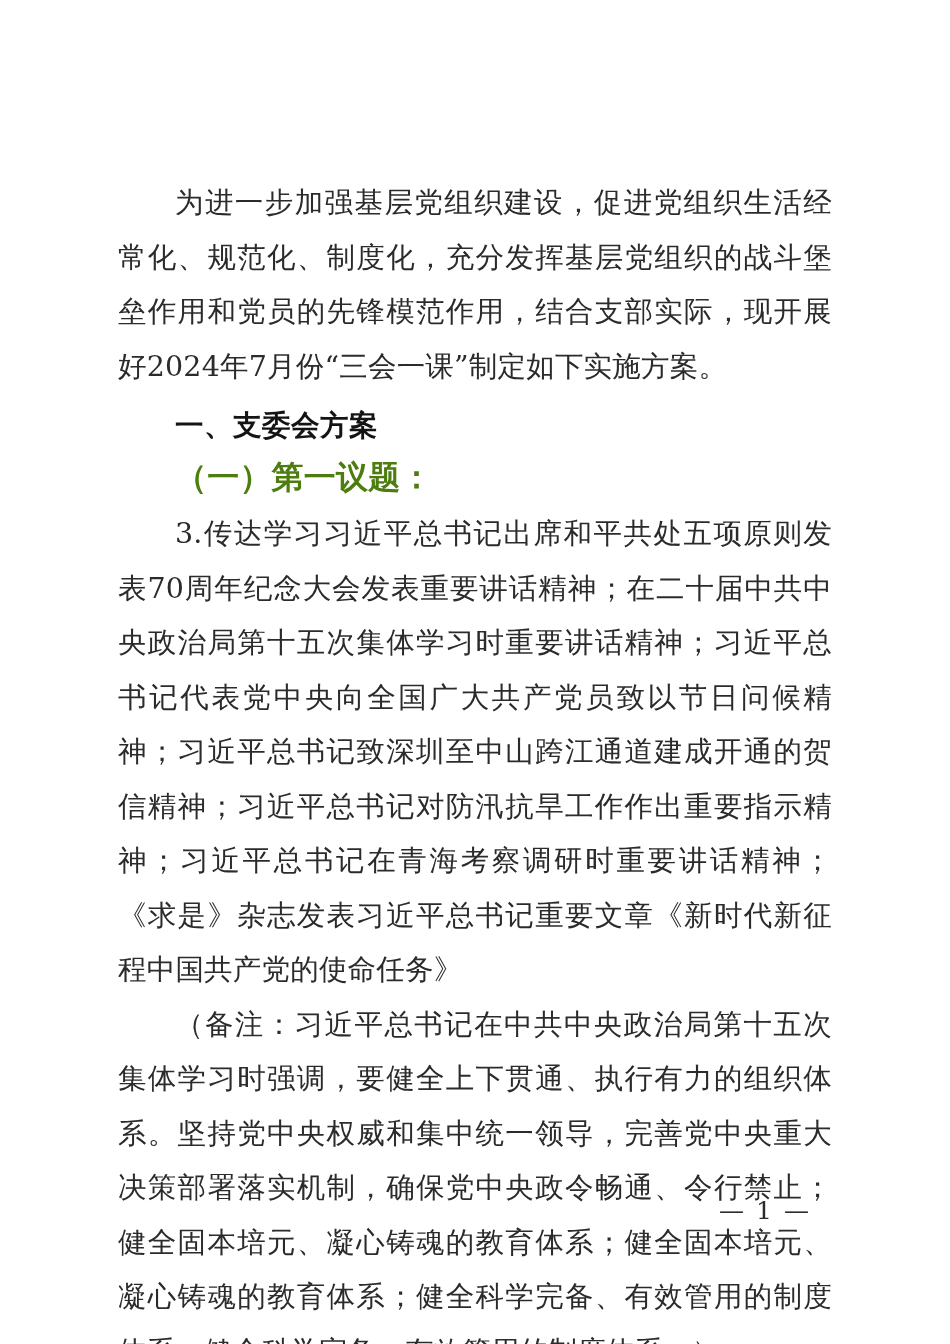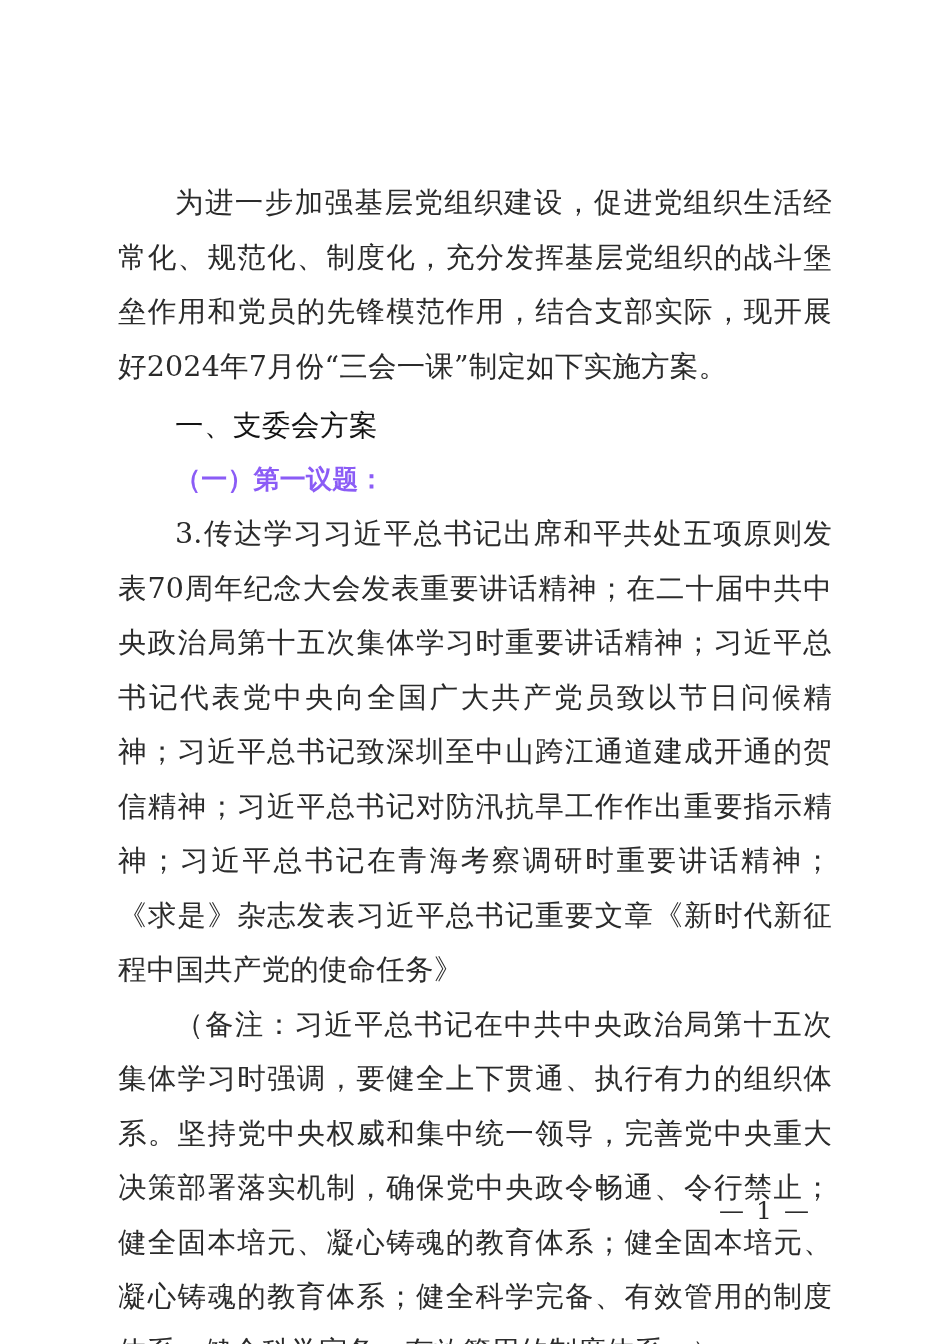--- a/index.html
+++ b/index.html
@@ -40,33 +40,33 @@
     margin: 0;
     letter-spacing: 0.2px;
     -webkit-font-smoothing: antialiased;
   }
 
   
   .heading-1 {
     font-family: "Liberation Sans", "DejaVu Sans", sans-serif;
     font-size: 28.5px;
     line-height: 54.5px;
-    font-weight: 400;
+    font-weight: 700;
     color: #141414;
     text-indent: 57px;
     margin: 0;
     letter-spacing: 0.5px;
   }
 
   
   .heading-2 {
-    font-family: Liberation Serif, serif;
-    font-size: 26px;
+    font-family: Liberation Mono, monospace;
+    font-size: 32px;
     line-height: 54.5px;
-    color: #8b5cf6;
+    color: #4d7c0f;
     text-indent: 57px;
     margin: 0;
     letter-spacing: 0.2px;
   }
 
   .spacer-sm {
     height: 4px;
   }
 
   

